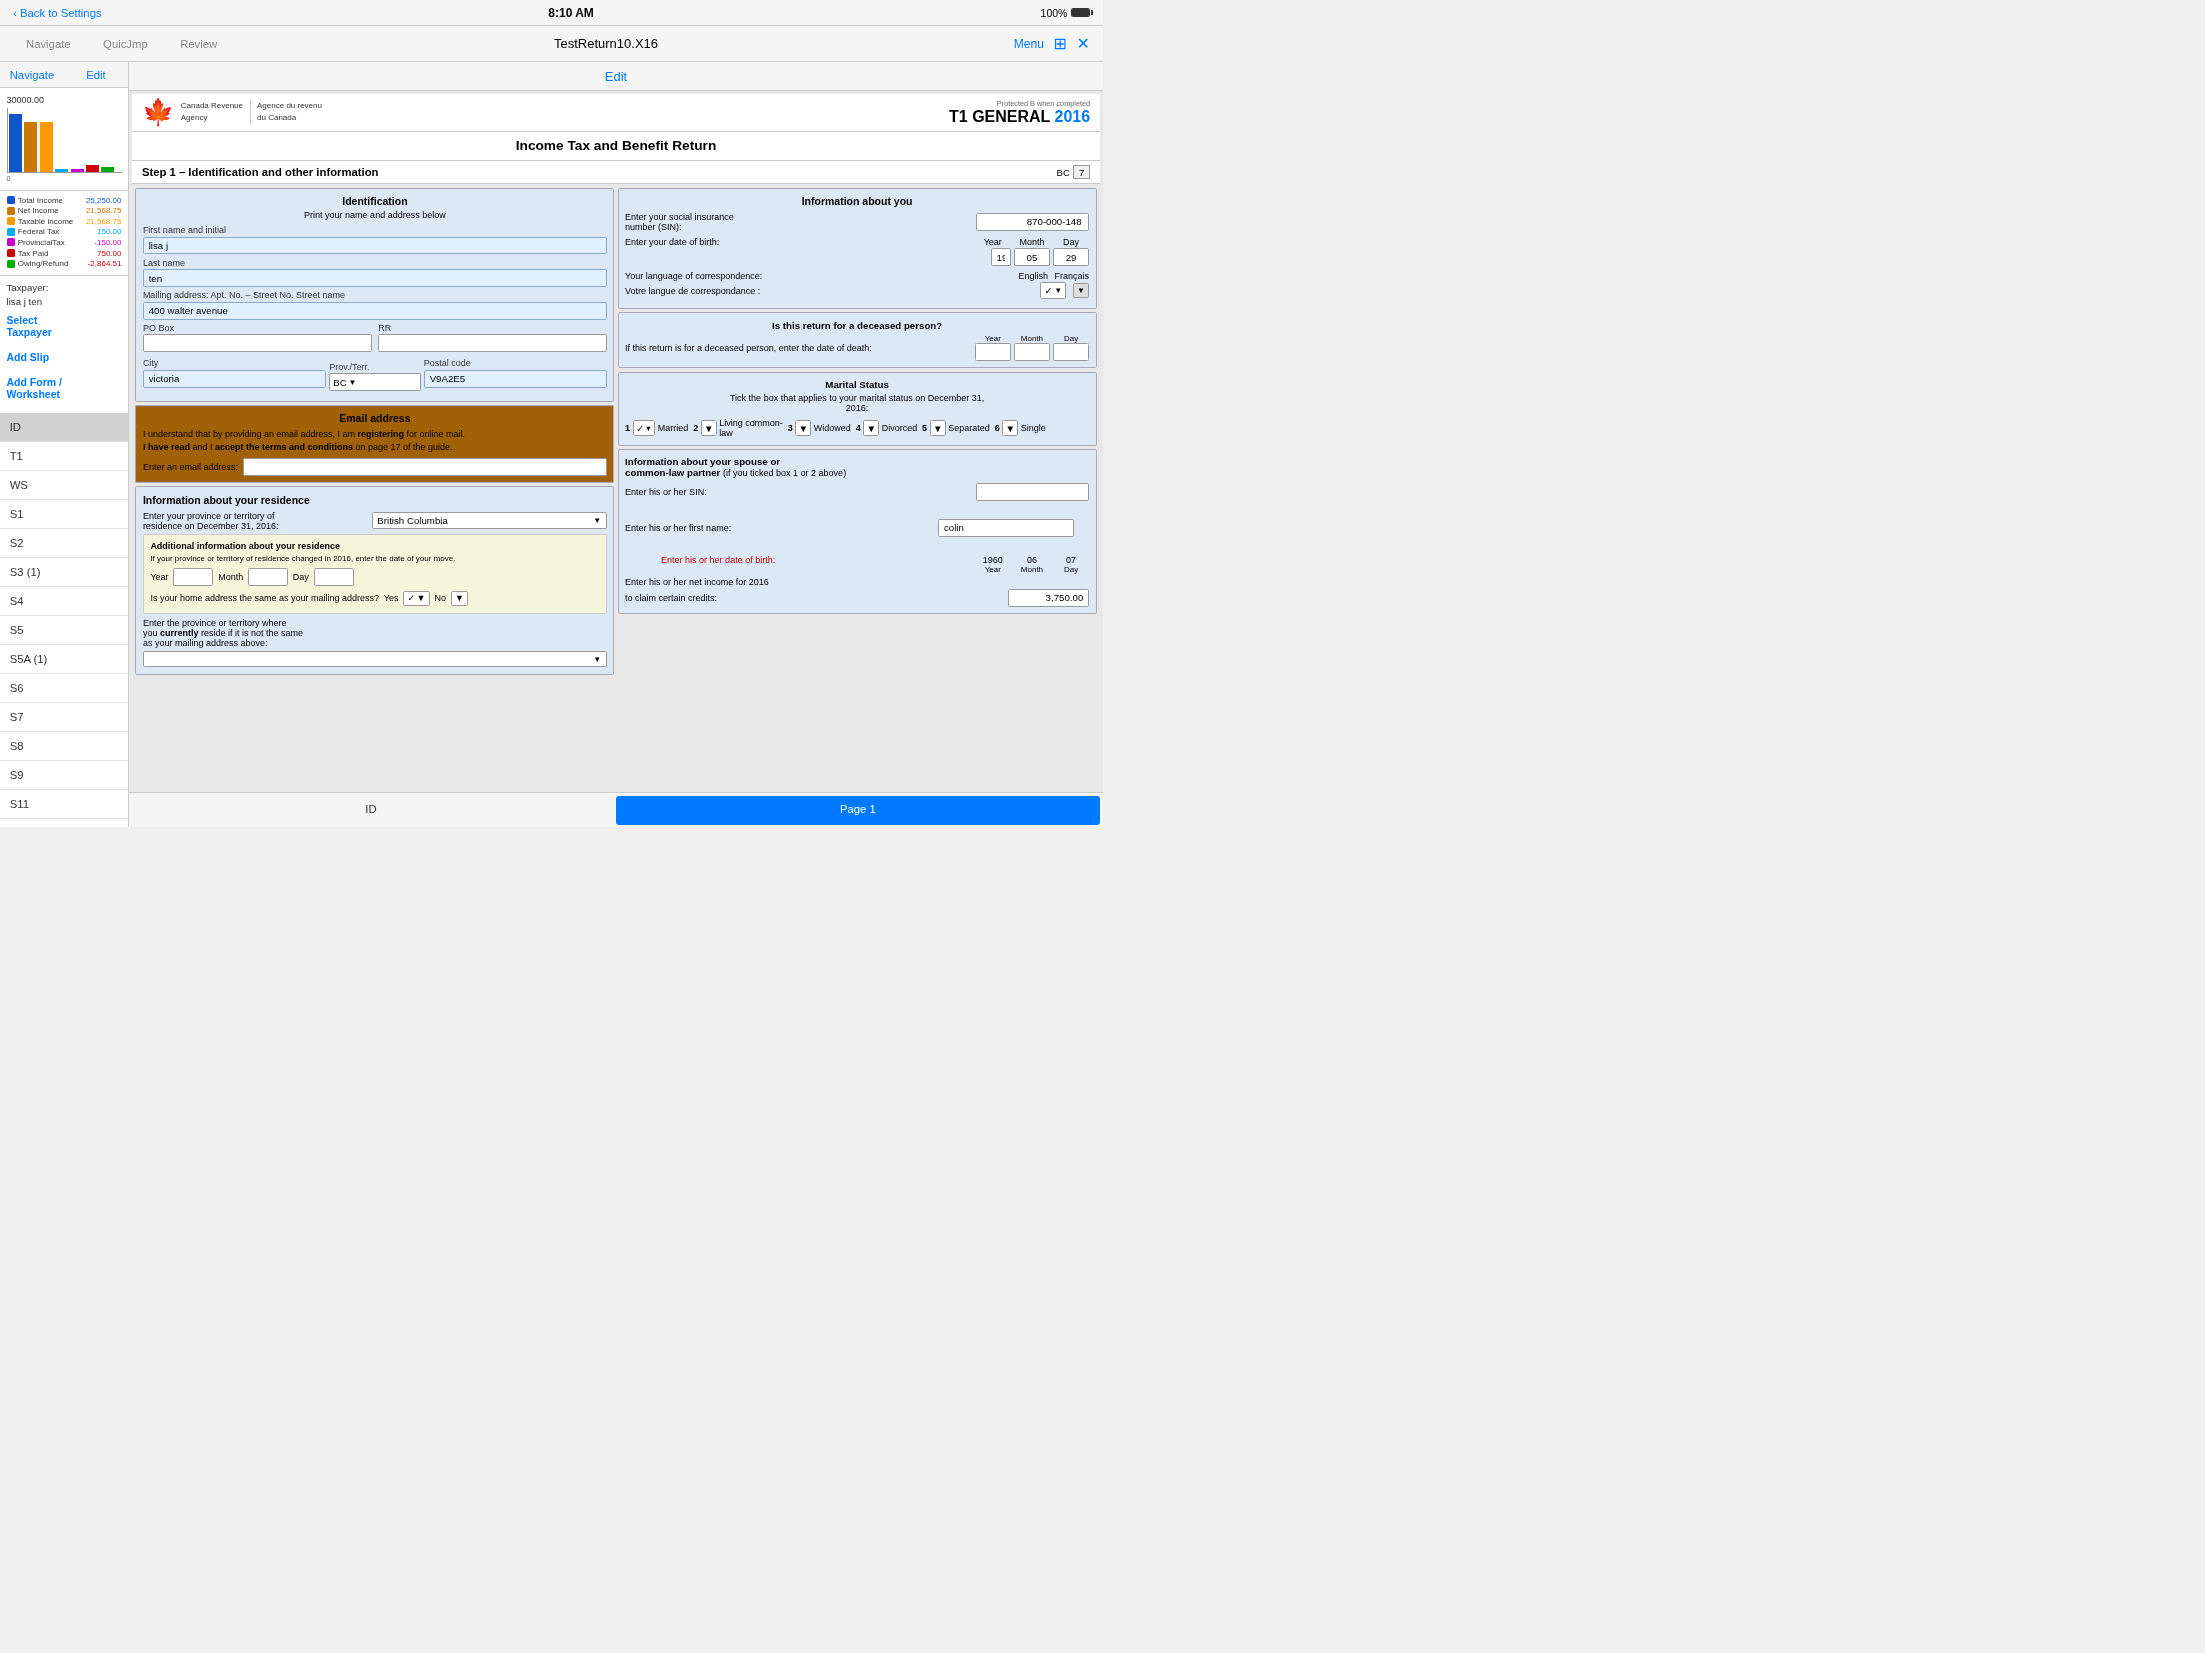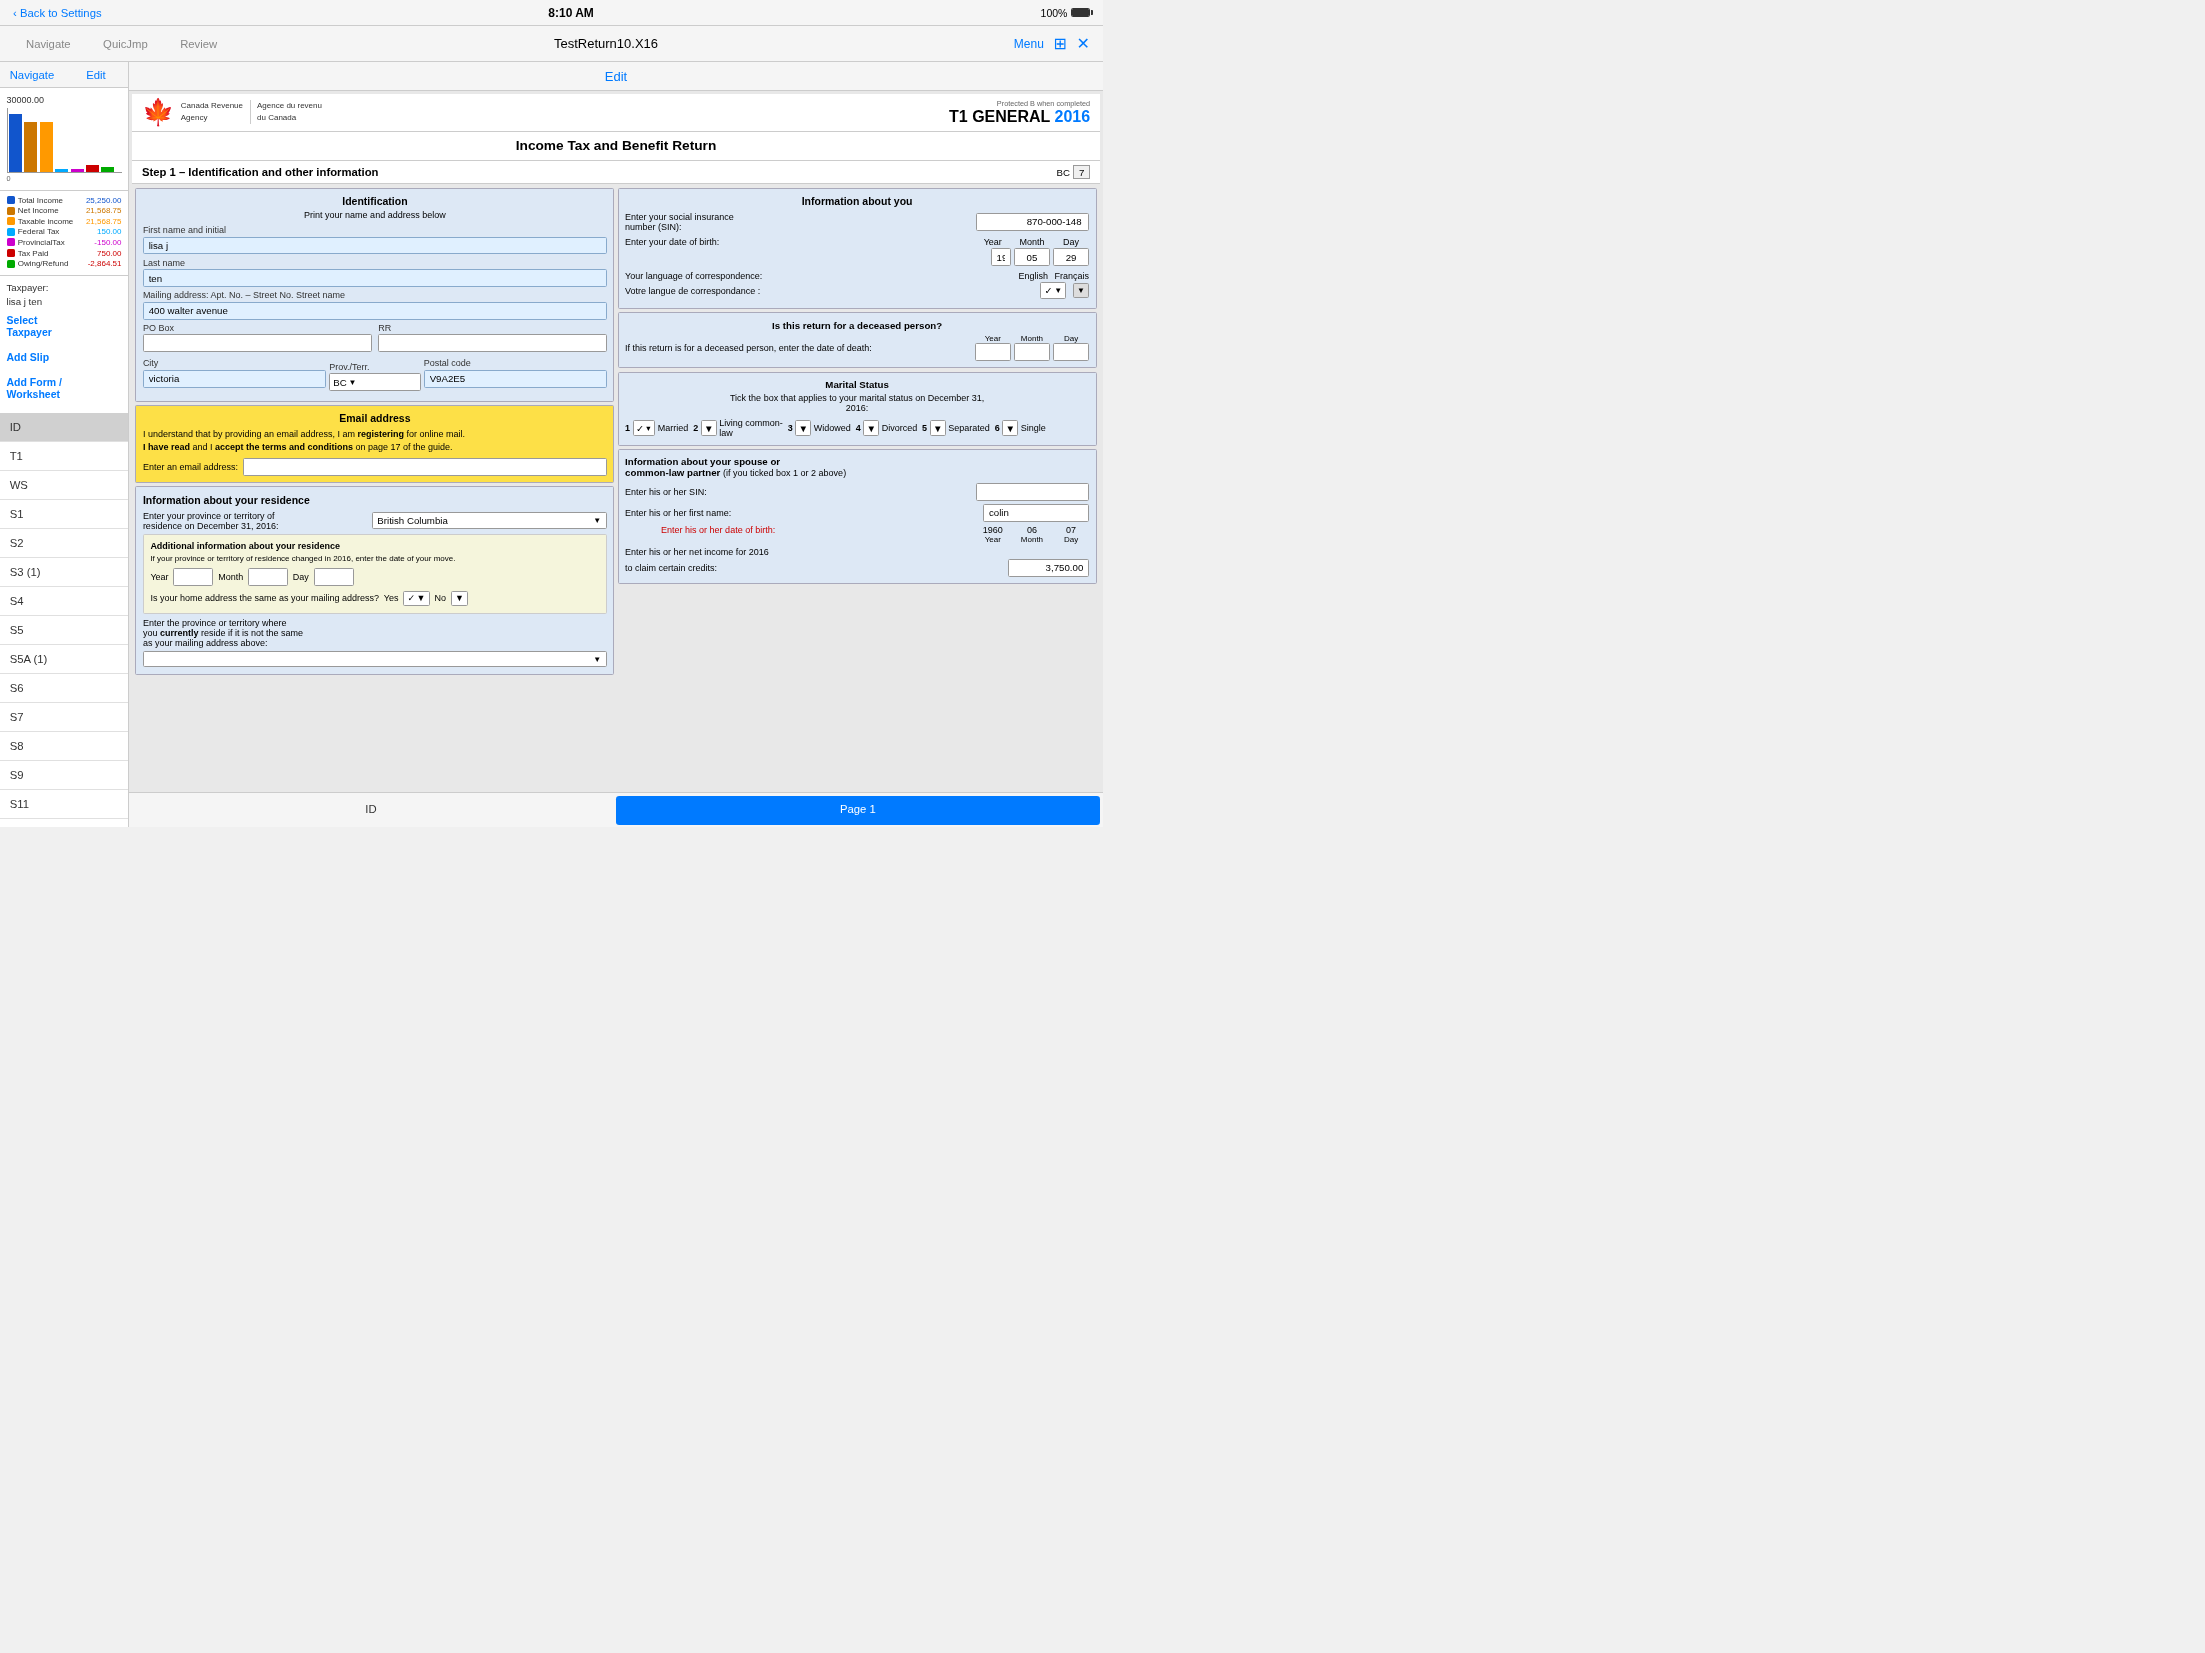--- a/index.html
+++ b/index.html
@@ -62,21 +62,21 @@
     .id-box { background: #dde8f5; border: 0.8px solid #aab; padding: 6.5px; border-radius: 1.6px; }
     .id-box-title { text-align: center; font-weight: 700; font-size: 10.5px; margin-bottom: 3.2px; }
     .id-sub-title { text-align: center; font-size: 9px; margin-bottom: 4.8px; }
     .form-field-label { font-size: 9px; color: #333; margin-bottom: 1.6px; }
     .form-input { width: 100%; border: 0.8px solid #999; background: white; padding: 2.4px 4.8px; font-size: 9.7px; border-radius: 1.6px; margin-bottom: 3.2px; }
     .form-input-blue { background: #e0f0ff; border: 0.8px solid #88aacc; }
     .select-box { border: 0.8px solid #999; background: white; padding: 2.4px 3.2px; font-size: 9.7px; border-radius: 1.6px; display: flex; align-items: center; gap: 1.6px; }
     .select-arrow { font-size: 8px; }
 
     
-    .email-box { background: #fde047; border: 0.8px solid #aab; padding: 6.5px; border-radius: 1.6px; margin-top: 3.2px; }
+    .email-box { background: #a16207; border: 0.8px solid #aab; padding: 6.5px; border-radius: 1.6px; margin-top: 3.2px; }
     .email-box-title { text-align: center; font-weight: 700; font-size: 10.5px; margin-bottom: 3.2px; }
     .email-text { font-size: 9px; line-height: 1.5; margin-bottom: 3.2px; }
     .email-text b { font-weight: 700; }
 
     
     .residence-box { background: #dde8f5; border: 0.8px solid #aab; padding: 6.5px; border-radius: 1.6px; margin-top: 3.2px; }
     .residence-box-title { font-weight: 700; font-size: 10.5px; margin-bottom: 4.8px; }
 
     
     .additional-info { background: #f5f5dc; border: 0.8px solid #ccc; padding: 6.5px; margin-top: 1.6px; border-radius: 1.6px; }
@@ -479,21 +479,21 @@
             <div style="font-weight:700;font-size:9.7px;margin-bottom:4.8px;">
               Information about your spouse or<br>common-law partner
               <span style="font-weight:400;font-size:9px;"> (if you ticked box 1 or 2 above)</span>
             </div>
             <div style="display:flex;align-items:center;justify-content:space-between;margin-bottom:3.2px;">
               <span style="font-size:9px;">Enter his or her SIN:</span>
               <input class="form-input" type="text" style="width: 113px; margin: 0px;" value="">
             </div>
             <div style="display:flex;align-items:center;justify-content:space-between;margin-bottom:3.2px;">
               <span style="font-size:9px;">Enter his or her first name:</span>
-              <input class="form-input" type="text" style="width: 106px; margin: 0px;" value="colin">
+              <input class="form-input" type="text" style="width: 136px; margin: 15px;" value="colin">
             </div>
             <div style="margin-bottom:3.2px;">
               <div style="display:flex;align-items:center;justify-content:space-between;">
                 <span style="font-size:9px;color:#cc0000;padding-left:36px;">Enter his or her date of birth:</span>
                 <div style="display:flex;gap:3.2px;">
                   <div style="width:36px;text-align:center;font-size:9px;">1960</div>
                   <div style="width:36px;text-align:center;font-size:9px;">06</div>
                   <div style="width:36px;text-align:center;font-size:9px;">07</div>
                 </div>
               </div>

